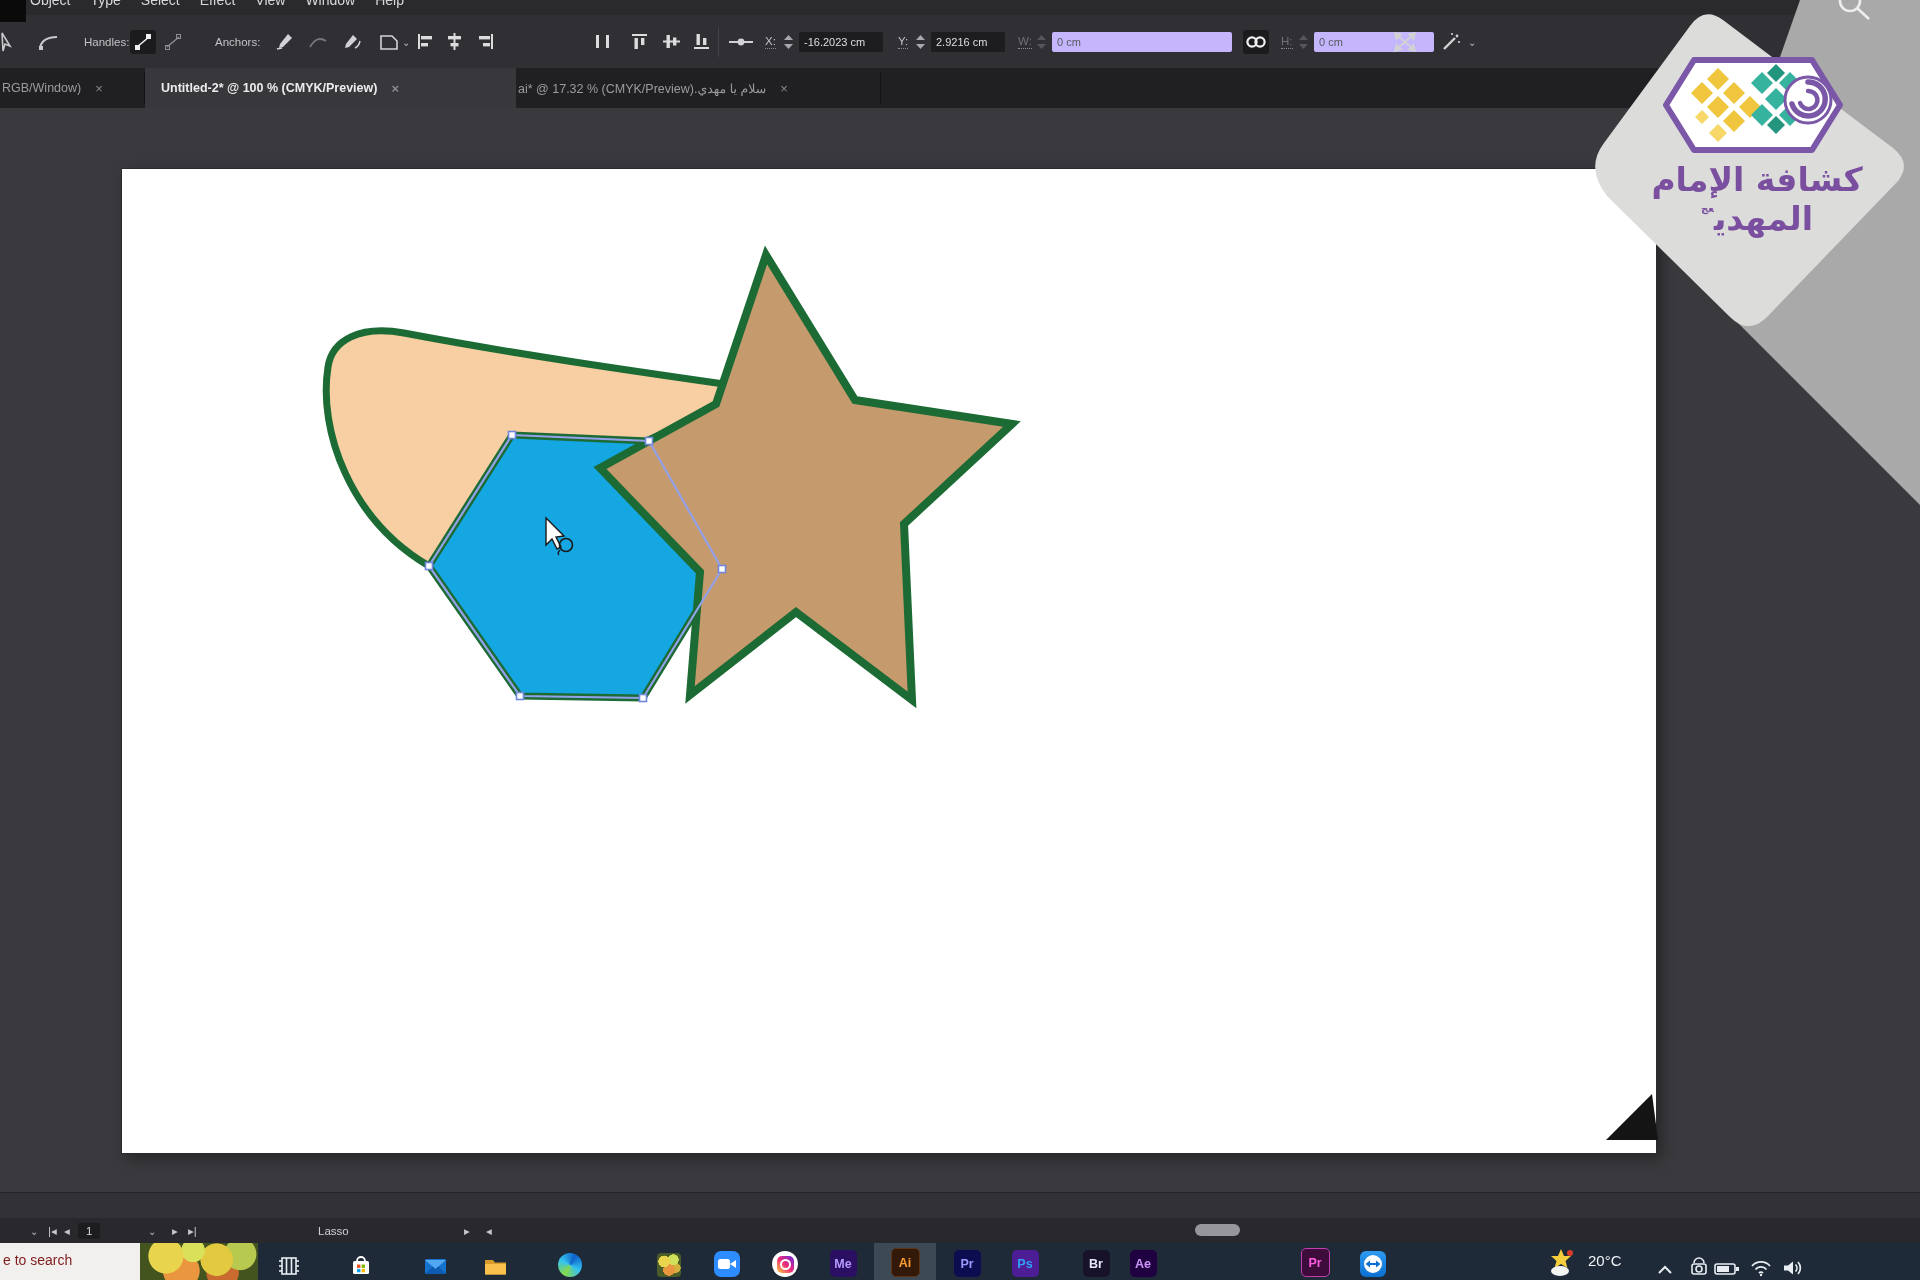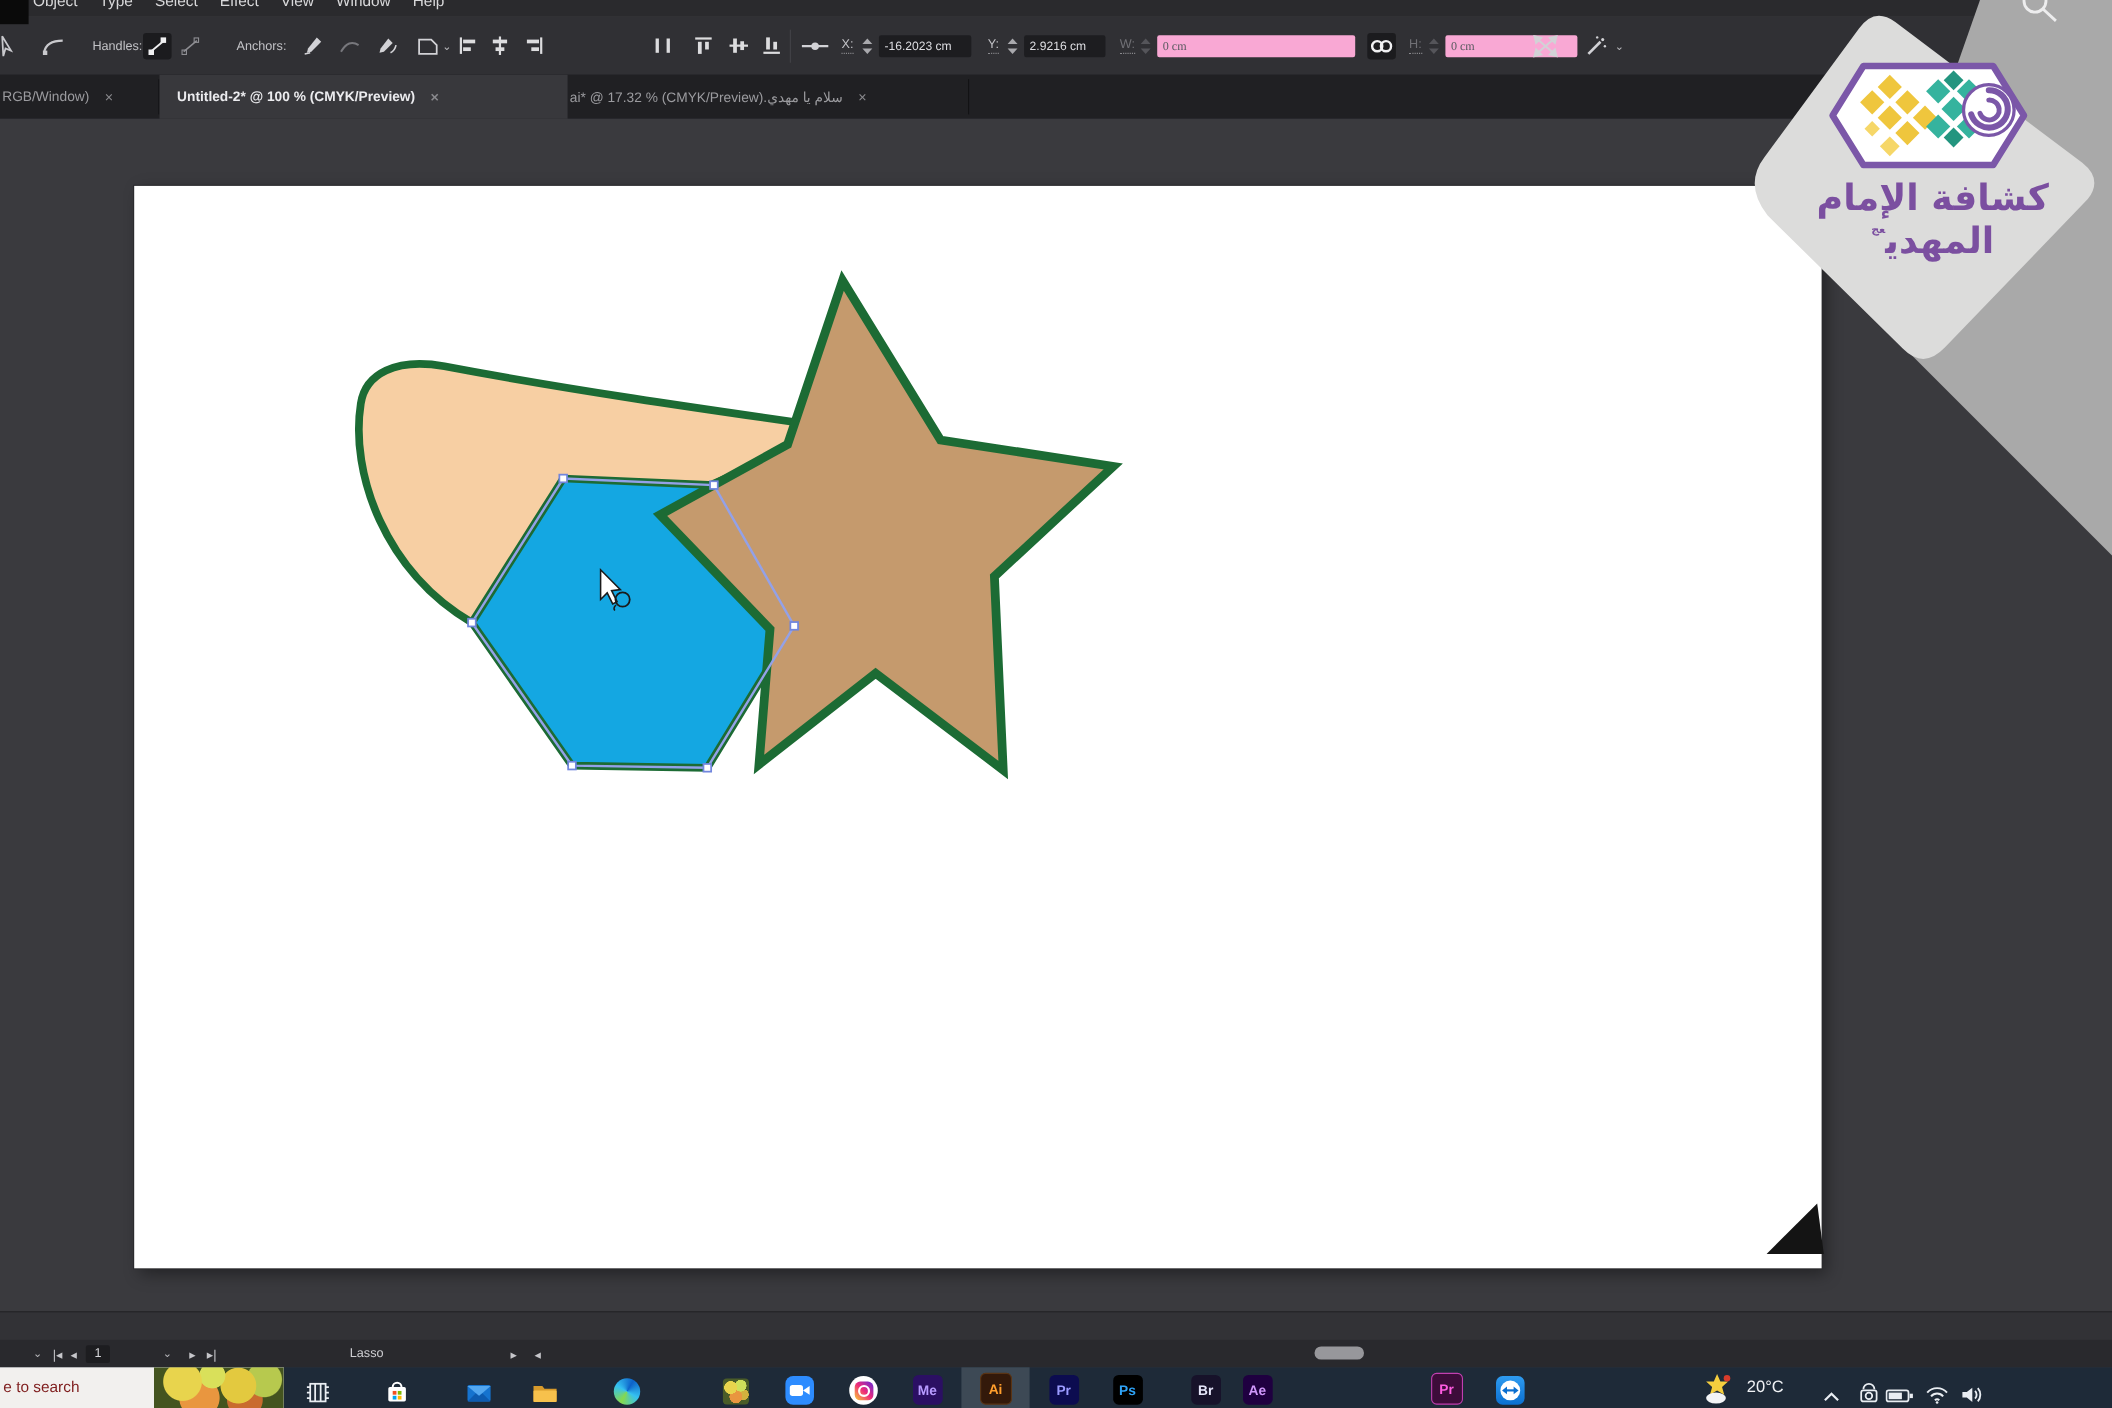--- a/index.html
+++ b/index.html
@@ -13,21 +13,21 @@
   .black-frag{left:0;top:0;width:26px;height:22px;background:#0a0a0a;z-index:3;}
   .controlbar{left:0;top:15px;width:1920px;height:53px;background:#303034;border-bottom:1px solid #1d1d20;}
   .cb{position:absolute;top:50%;transform:translateY(-50%);display:flex;align-items:center;}
   .cb-label{font-size:11.5px;color:#c2c2c6;}
   .cb-label.dim{color:#707075;}
   .underlined{border-bottom:1px dotted #8a8a8e;padding-bottom:1px;}
   .icon-btn{width:26px;height:24px;display:flex;align-items:center;justify-content:center;border-radius:3px;}
   .icon-btn.pressed{background:#1b1b1e;}
   .field{height:20px;background:#1d1d20;border-radius:2px;color:#dedee2;font-size:11px;
          display:flex;align-items:center;padding:0 5px;}
-  .field.dim{color:#5a5a60;background:#f9a8d4;font-family:Liberation Serif, serif;}
+  .field.dim{color:#5a5a60;background:#c4b5fd;}
   .vsep{width:1px;height:30px;background:#434347;}
   .chev{color:#b9b9bd;font-size:10px;}
   
   .tabbar{left:0;top:68px;width:1920px;height:40px;background:#202023;}
   .tab{position:absolute;top:0;height:40px;display:flex;align-items:center;font-size:12.5px;color:#9b9b9f;}
   .tab .x{margin-left:14px;color:#8a8a8e;font-size:13px;}
   .tab.active{background:#38383c;color:#ececef;font-weight:bold;}
   .tabdiv{position:absolute;top:4px;width:1px;height:32px;background:#121214;}
   
   .canvas{left:0;top:108px;width:1920px;height:1084px;background:#3a3a3e;}
@@ -402,21 +402,21 @@
     <div class="ai-box"></div>
     <div class="tb-icon" style="left:890px">
       <div class="adobe" style="background:#33190a;color:#ff9e2c;border:1px solid #5a3414">Ai</div>
     </div>
 
     <div class="tb-icon" style="left:952px">
       <div class="adobe" style="background:#0c0c50;color:#9b9bff">Pr</div>
     </div>
 
     <div class="tb-icon" style="left:1010px">
-      <div class="adobe" style="background:#000000;color:#2fa3f7">Ps</div>
+      <div class="adobe" style="background:#4c1d95;color:#2fa3f7">Ps</div>
     </div>
 
     <div class="tb-icon" style="left:1081px">
       <div class="adobe" style="background:#17122a;color:#e6e6fa">Br</div>
     </div>
 
     <div class="tb-icon" style="left:1128px">
       <div class="adobe" style="background:#1f0040;color:#cf96fa">Ae</div>
     </div>
 

